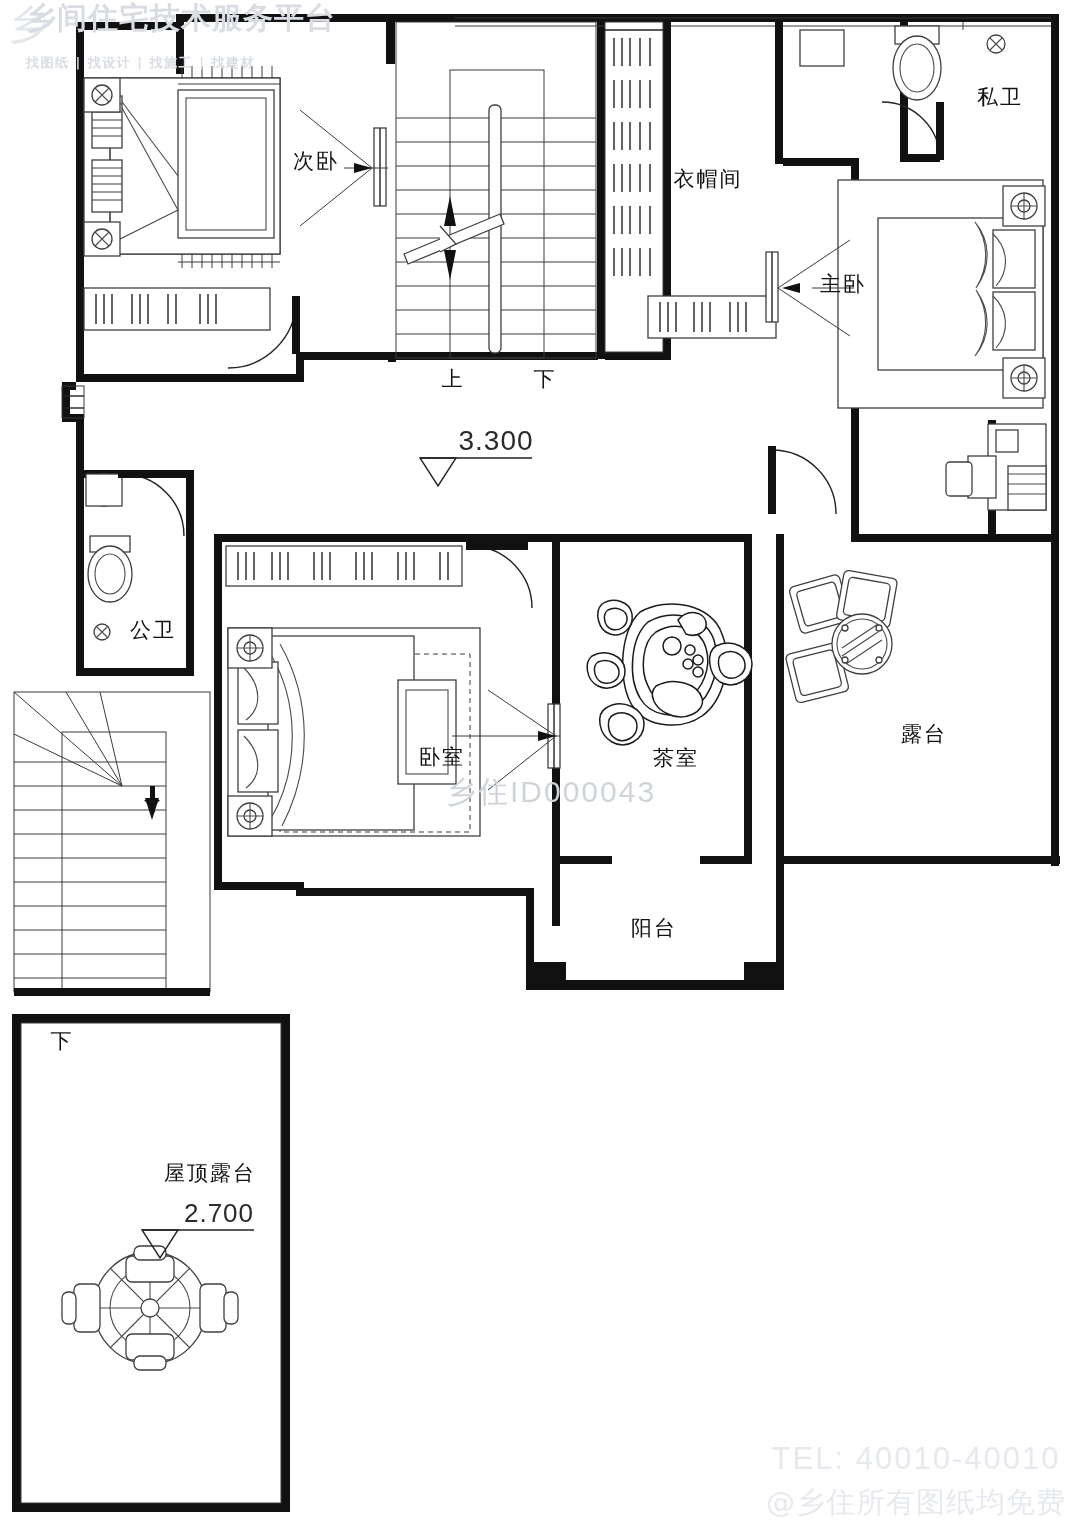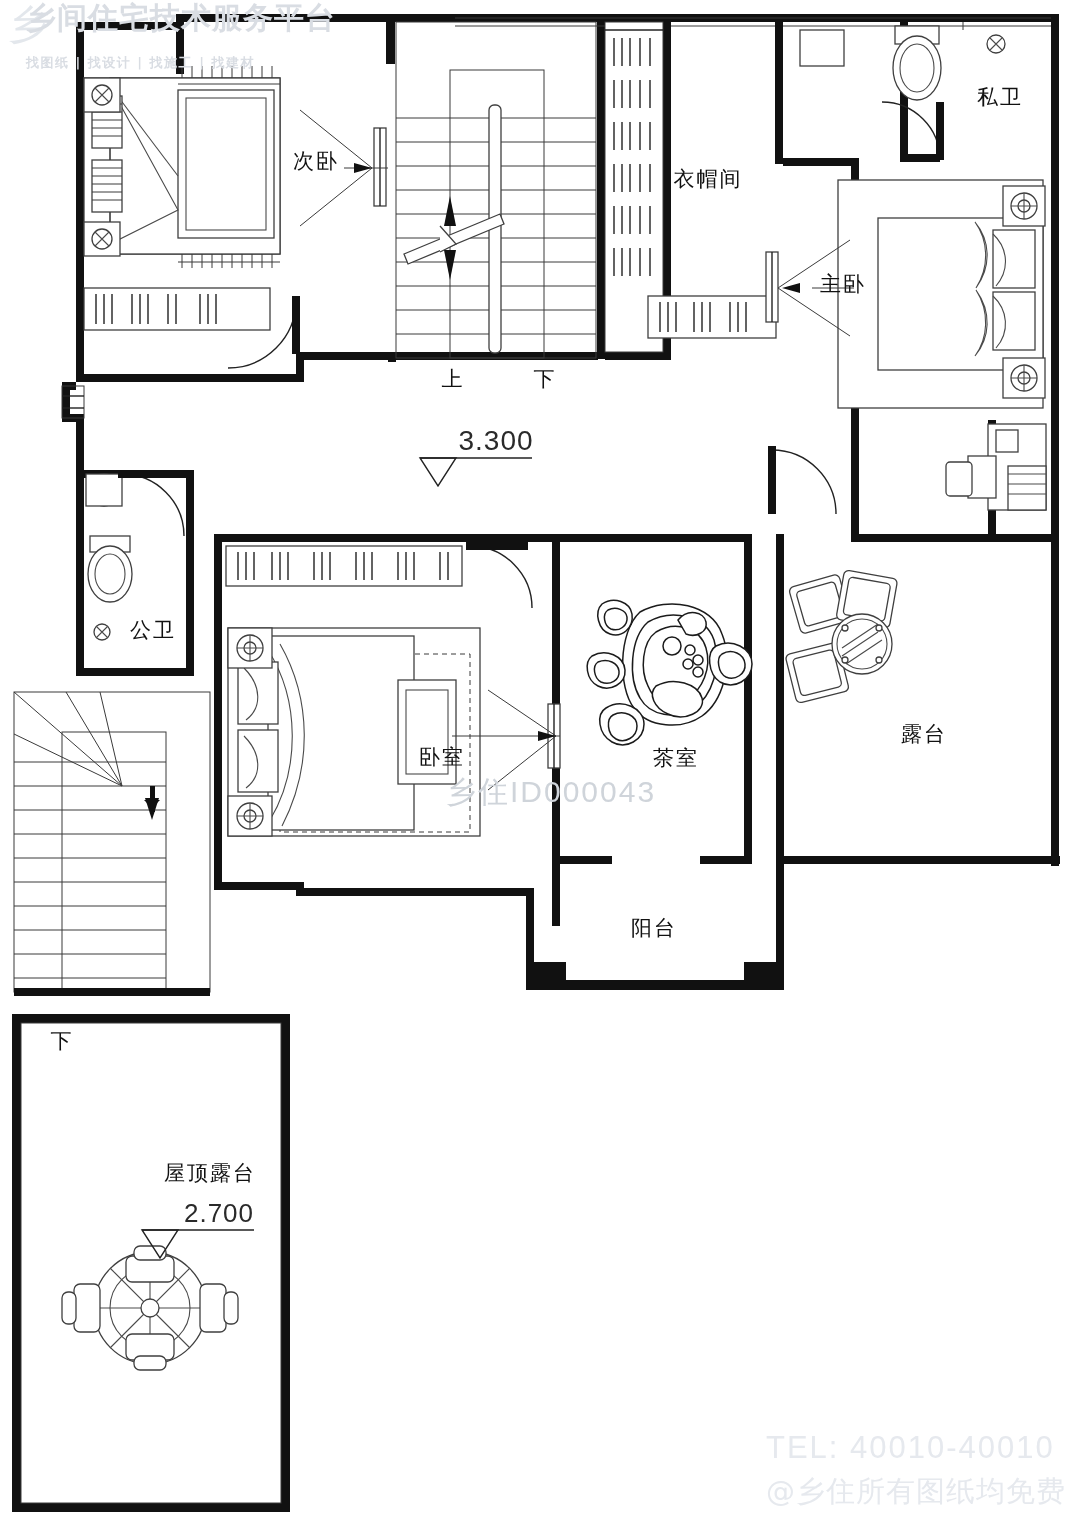--- a/index.html
+++ b/index.html
@@ -25,21 +25,21 @@
   #wm-top .wm-main{font-family:"DejaVu Sans","Liberation Sans",sans-serif;
       font-size:30px;font-weight:700;color:#d9dde3;letter-spacing:1px;line-height:1.05;
       white-space:nowrap;}
   #wm-top .wm-sub{font-family:"DejaVu Sans","Liberation Sans",sans-serif;
       font-size:13px;font-weight:700;color:#d9dde3;letter-spacing:1.5px;margin-top:20px;
       white-space:nowrap;}
   #wm-logo{position:absolute;left:8px;top:4px;font-family:"DejaVu Sans",sans-serif;
       font-size:40px;color:#e3e7ec;line-height:1;}
   #wm-id{left:446px;top:748px;font-family:"Liberation Sans",sans-serif;font-size:30px;
       color:#cfd4da;letter-spacing:2px;white-space:nowrap;margin-top:24px;}
-  #wm-foot{right:14px;bottom:14px;text-align:left;}
+  #wm-foot{right:14px;bottom:3px;text-align:center;}
   #wm-foot .f1{font-family:"Liberation Sans",sans-serif;font-size:31px;color:#e6e9ee;
       letter-spacing:2px;white-space:nowrap;}
   #wm-foot .f2{font-family:"DejaVu Sans","Liberation Sans",sans-serif;font-size:29px;
       color:#e6e9ee;letter-spacing:1px;white-space:nowrap;margin-top:6px;}
 </style>
 </head>
 <body>
 
 <div id="stage">
 

